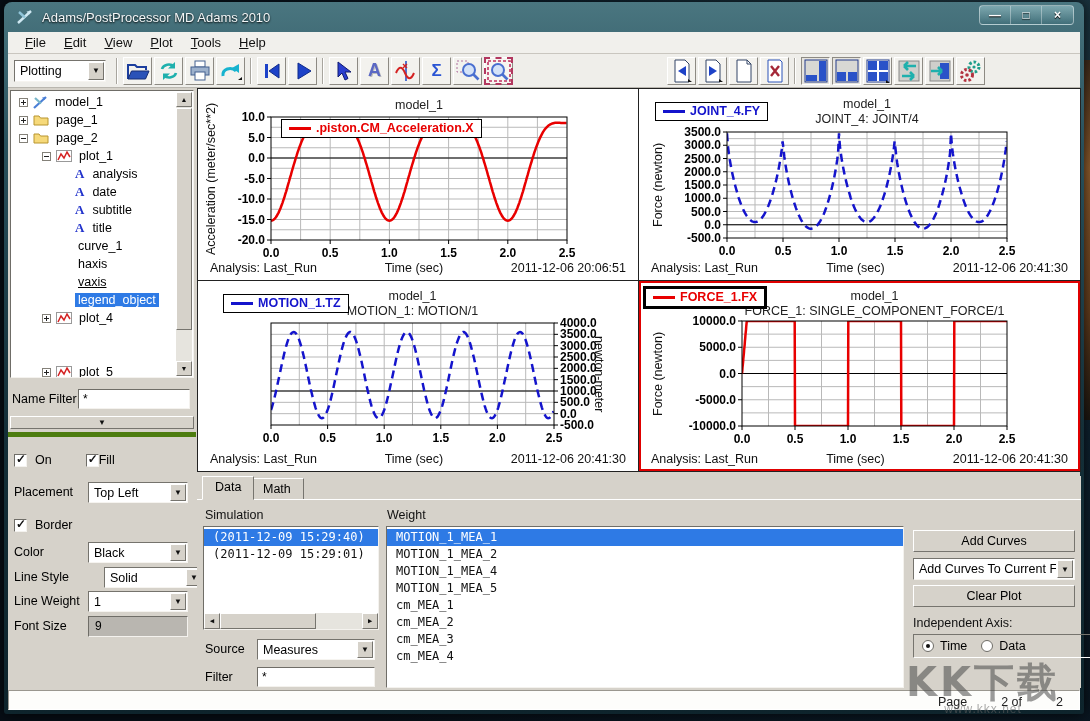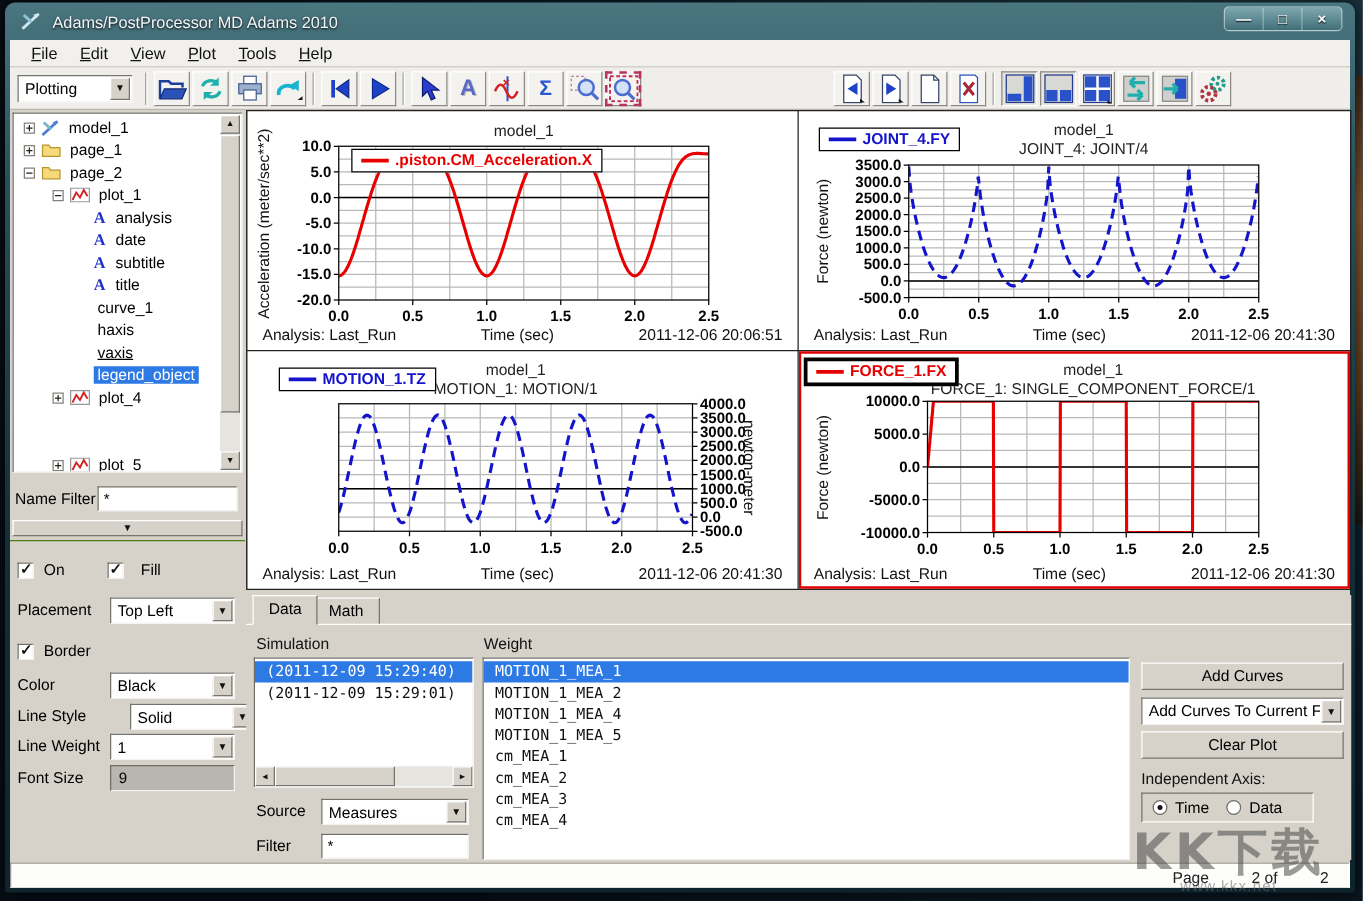--- a/index.html
+++ b/index.html
@@ -66,21 +66,21 @@
   .vthumb { position:absolute; left:0; width:16px; background:#d6d2ca;
     border:1px solid; border-color:#fff #76746e #76746e #fff; }
   .nf-row { position:absolute; left:4px; top:300px; right:2px; height:22px; display:flex; align-items:center; }
   .nf-row .lab { font-size:12.5px; width:66px; }
   .tfield { height:20px; background:#fff; border:1px solid; border-color:#6f6d67 #f4f2ee #f4f2ee #6f6d67;
     font-size:12px; padding:2px 4px; font-family:"Liberation Sans",sans-serif; width:112px; }
   .collapse-bar { position:absolute; left:2px; right:2px; top:328px; height:13px; background:#d6d2ca;
     border:1px solid; border-color:#fff #76746e #76746e #fff; display:flex; align-items:center; justify-content:center;
     font-size:8px; color:#111; }
   .props { position:absolute; left:0; right:0; top:344px; bottom:0;
-    border-top:1px solid #4d7c0f; }
+    border-top:5px solid #4d7c0f; }
   .prow { position:absolute; left:6px; right:4px; height:22px; display:flex; align-items:center; }
   .prow .lab { font-size:12.5px; }
   .cb { width:13px; height:13px; background:#fff; border:1px solid; border-color:#6f6d67 #f4f2ee #f4f2ee #6f6d67;
     position:relative; flex:none; }
   .cb.checked::after { content:"\2713"; position:absolute; left:1px; top:-3px; font-size:12px; font-weight:bold; color:#111; }
   .radio { width:12px; height:12px; border-radius:50%; background:#fff; border:1px solid #6f6d67; position:relative; flex:none; }
   .radio.on::after { content:""; position:absolute; left:3px; top:3px; width:4px; height:4px; border-radius:50%; background:#111; }
   .pcombo { width:100px; position:relative; height:21px; }
   .dis { background:#b9b6b0; border:1px solid; border-color:#6f6d67 #f4f2ee #f4f2ee #6f6d67;
     font-size:12px; padding:2px 6px; width:100px; height:21px; }
@@ -419,21 +419,21 @@
         <span class="lab">Name Filter</span>
         <input class="tfield" value="*" style="">
       </div>
       <div class="collapse-bar">▼</div>
 
       <div class="props">
         <div class="prow" style="top:12px;">
           <span class="cb checked"></span>
           <span class="lab" style="margin-left:8px;">On</span>
           <span class="cb checked" style="margin-left:34px;"></span>
-          <span class="lab" style="margin-left:14px;">Fill</span>
+          <span class="lab" style="">Fill</span>
         </div>
         <div class="prow" style="top:44px;">
           <span class="lab">Placement</span>
           <div class="combo pcombo" style="position:absolute;left:74px;">
             <span class="val">Top Left</span>
             <span class="dda">▼</span>
           </div>
         </div>
         <div class="prow" style="top:77px;">
           <span class="cb checked"></span>
@@ -758,21 +758,21 @@
             </div>
         </div>
 
         <div class="btn" style="left:716px;top:30px;width:162px;height:22px;">Add Curves</div>
         <div class="combo" style="position:absolute;left:716px;top:58px;width:162px;height:22px;">
           <span class="val">Add Curves To Current F</span>
           <span class="dda">▼</span>
         </div>
         <div class="btn" style="left:716px;top:85px;width:162px;height:22px;">Clear Plot</div>
         <span class="plabel" style="left:716px;top:116px;">Independent Axis:</span>
-        <div class="radio-frame" style="left:716px;top:134px;width:138px;height:24px;">
+        <div class="radio-frame" style="left:716px;top:134px;width:178px;height:24px;">
           <span class="radio on"></span>
           <span class="lab">Time</span>
           <span class="radio" style="margin-left:8px;"></span>
           <span class="lab">Data</span>
         </div>
       </div>
     </div>
 
     <div class="statusbar">
       <span>Page</span>

